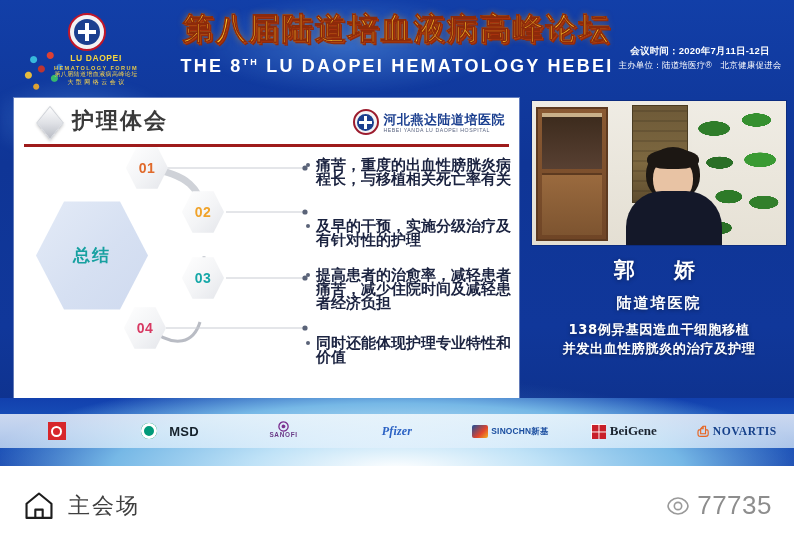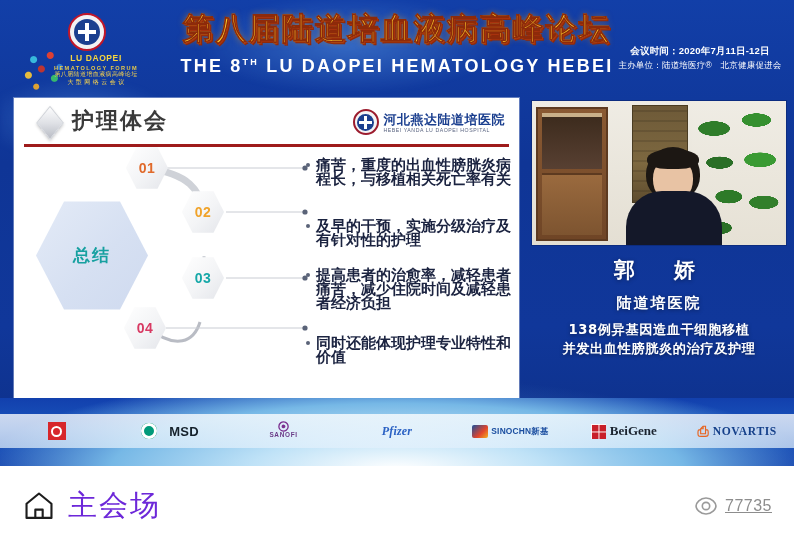--- a/index.html
+++ b/index.html
@@ -284,23 +284,23 @@
   .sp-novartis { display:flex; align-items:center; gap:4px; }
   .sp-novartis .mk { font-size: 14px; color: #e8631f; font-weight: bold; line-height: 12px; }
   .sp-novartis .tx { font-family: Liberation Serif, serif; font-size: 11.6px; font-weight: bold; color: #15408a; letter-spacing: .6px; }
 
   
   .bottombar {
     position: absolute; left: 0; top: 466px; width: 794px; height: 79px;
     background: #ffffff; display: flex; align-items: center; padding: 0 22px;
   }
   .venue { display: flex; align-items: center; gap: 12px; }
-  .venue-label { font-family:"DejaVu Sans",sans-serif; font-size: 29px; color: #6d28d9; letter-spacing: 2px; }
+  .venue-label { font-family:"DejaVu Sans",sans-serif; font-size: 22px; color: #404040; letter-spacing: 2px; }
   .viewers { margin-left: auto; display: flex; align-items: center; gap: 6px; }
-  .viewers-count { font-size: 16px; color: #8d8d8d; letter-spacing: .5px; text-decoration: underline; }
+  .viewers-count { font-size: 26px; color: #8d8d8d; letter-spacing: .5px; }
 </style>
 </head>
 <body>
 
 <div id="app">
 
   <div class="stage">
     <div class="stage-swoosh"></div>
     <div class="stage-swoosh2"></div>
 

